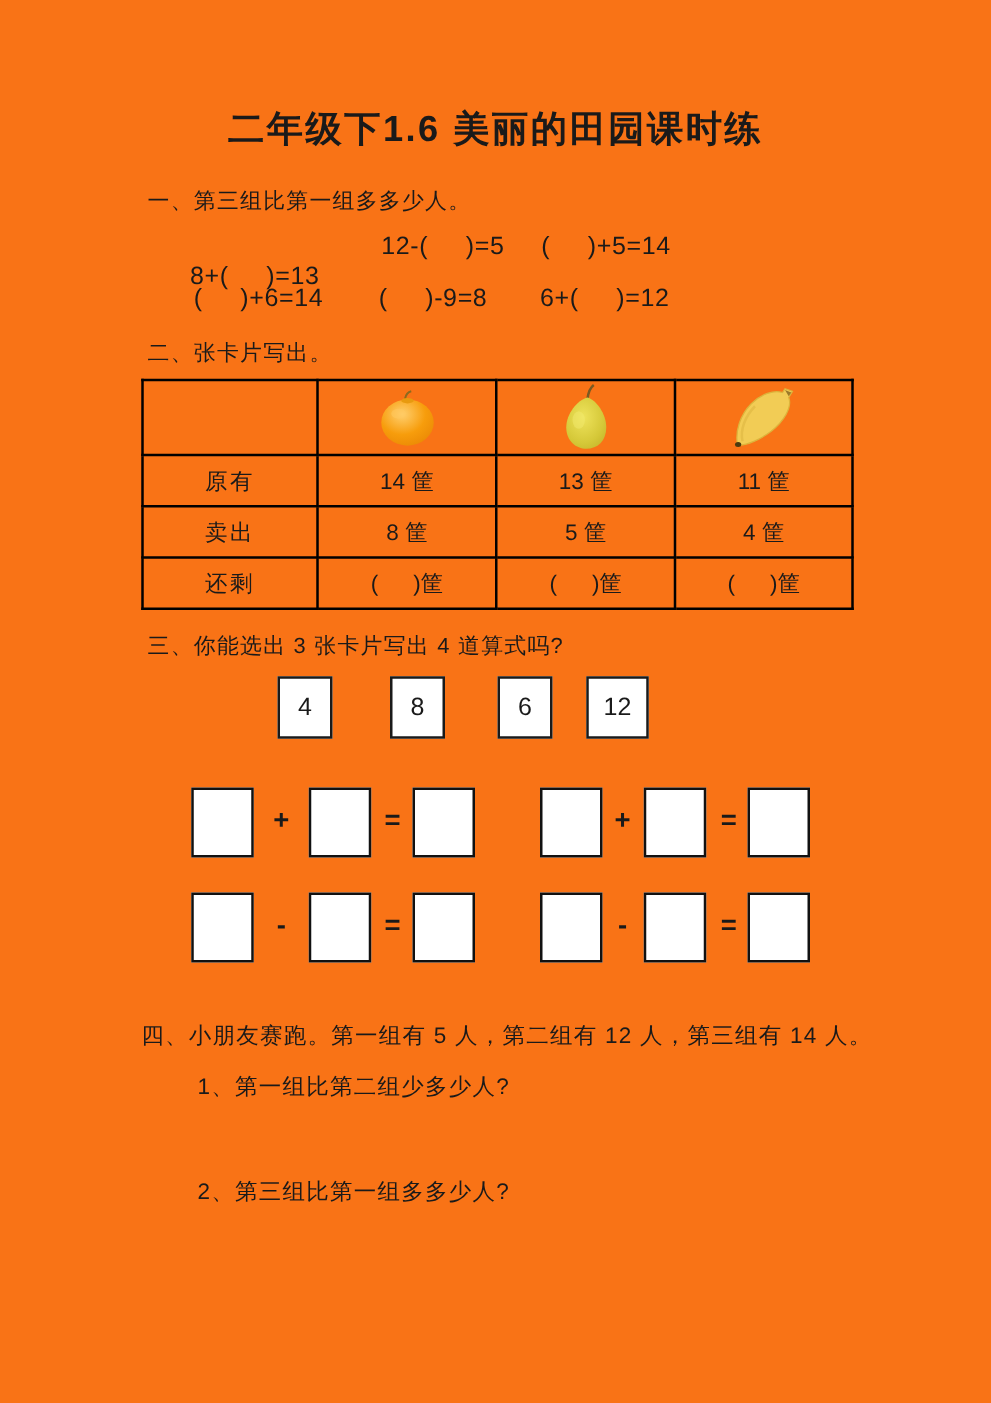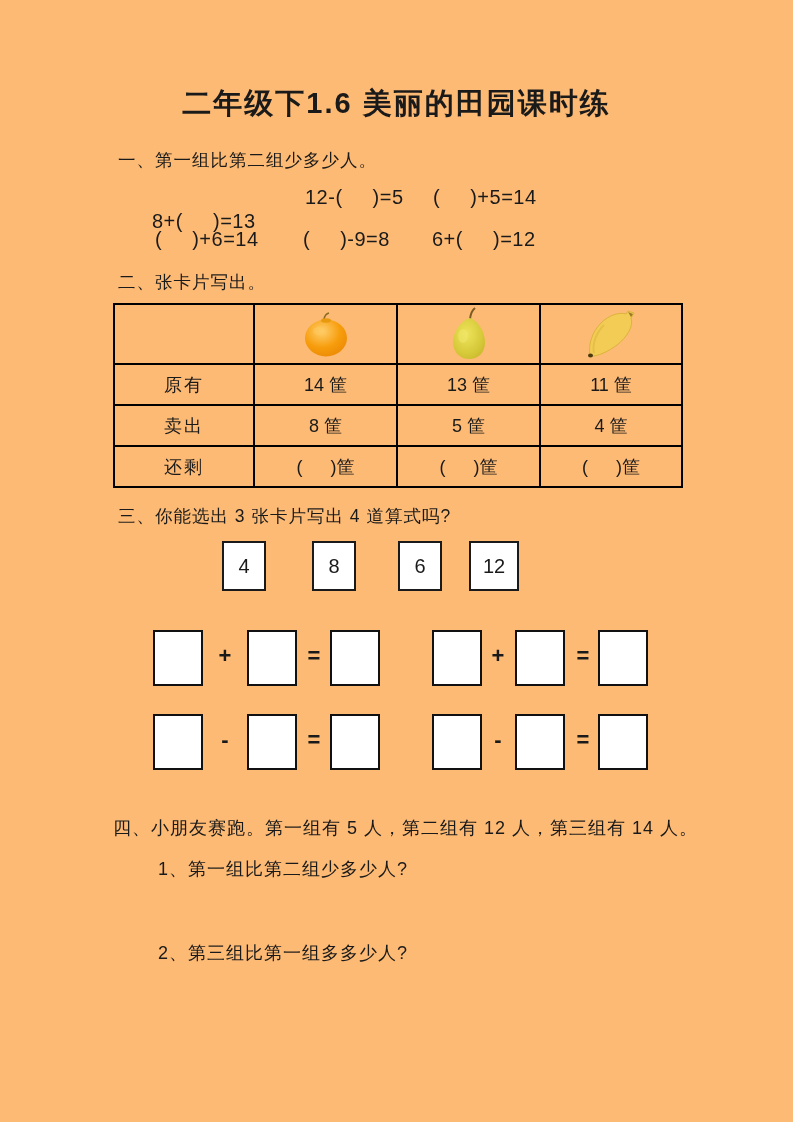--- a/index.html
+++ b/index.html
@@ -1,17 +1,17 @@
 <!DOCTYPE html>
 <html><head>
 <meta charset="utf-8">
 <style>
   html,body{margin:0;padding:0;background:#ffffff;}
   body{width:793px;height:1122px;font-family:"Liberation Sans", sans-serif;color:#1a1a1a;}
-  .sheet{position:relative;width:793px;height:1122px;background:#fdba74;overflow:hidden;}
+  .sheet{position:relative;width:793px;height:1122px;background:#f97316;overflow:hidden;}
 
   .title{position:absolute;top:84px;left:0;width:100%;text-align:center;
          font-size:29px;font-weight:700;letter-spacing:2px;margin:0;}
 
   .s-head{position:absolute;font-size:17.5px;letter-spacing:1px;white-space:nowrap;}
   .s1-head{left:118px;top:148px;}
   .s2-head{left:118px;top:270px;}
   .s3-head{left:118px;top:504px;}
   .s4-head{left:113px;top:816px;font-size:18px;}
 
@@ -43,21 +43,21 @@
   .question{position:absolute;left:158px;font-size:18px;letter-spacing:1px;white-space:nowrap;}
   .q1{top:857px;} .q2{top:941px;}
 </style>
 </head>
 <body>
 
 <div class="sheet">
 
   <h1 class="title">二年级下1.6 美丽的田园课时练</h1>
 
-  <div class="s-head s1-head">一、第一组比第二组少多少人。</div>
+  <div class="s-head s1-head">一、第三组比第一组多多少人。</div>
 
   <span class="eq eq00"><span>8+(</span><span class="gap-eq"></span><span>)=13</span></span>
   <span class="eq eq01"><span>12-(</span><span class="gap-eq"></span><span>)=5</span></span>
   <span class="eq eq02"><span>(</span><span class="gap-eq"></span><span>)+5=14</span></span>
   <span class="eq eq10"><span>(</span><span class="gap-eq"></span><span>)+6=14</span></span>
   <span class="eq eq11"><span>(</span><span class="gap-eq"></span><span>)-9=8</span></span>
   <span class="eq eq12"><span>6+(</span><span class="gap-eq"></span><span>)=12</span></span>
 
   <div class="s-head s2-head">二、张卡片写出。</div>
 

